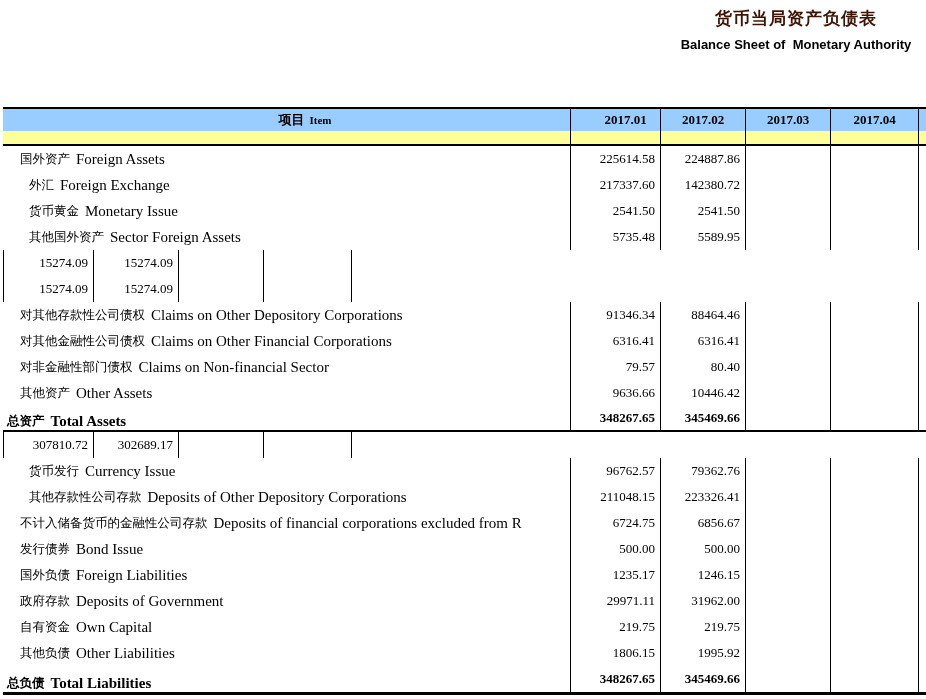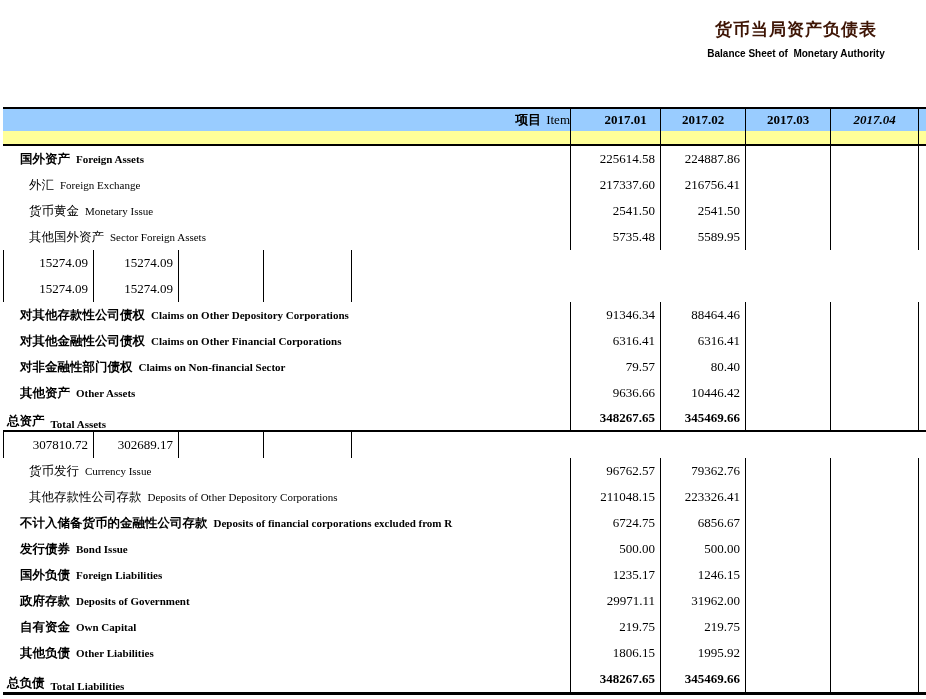--- a/index.html
+++ b/index.html
@@ -6,56 +6,56 @@
   html,body { width:926px; height:699px; }
   body {
     position:relative;
     overflow:hidden;
     background:#ffffff;
     font-family:"Liberation Serif","DejaVu Serif",serif;
     color:#000;
   }
 
   
-  .titles { position:absolute; top:7px; left:676px; width:240px; text-align:center;margin-top:11px; }
+  .titles { position:absolute; top:7px; left:676px; width:240px; text-align:center; }
   .title-zh {
     font-weight:bold; font-size:17px; letter-spacing:1px;
     color:var(--title-color,#3e1505);
     font-family:"Liberation Serif","DejaVu Serif",serif;
   }
   .title-en {
-    margin-top:7px; font-weight:bold; font-size:10px; color:#000;
+    margin-top:7px; font-weight:bold; font-size:13px; color:#000;
     font-family:"Liberation Sans","DejaVu Sans",sans-serif;
     white-space:pre;
   }
 
   
   .table-wrap { position:absolute; top:107px; left:3px; width:927px; border-top:2px solid #000; }
   .row { display:flex; align-items:stretch; }
   .hrow-blue   { background:var(--hdr-blue,#99ccff); height:22px; }
   .hrow-yellow { background:var(--hdr-yellow,#ffff99); height:15px; border-bottom:2px solid #000; }
   .drow { height:26px; background:#fff; }
   #rows { border-bottom:3px solid #000; }
 
   .c-item { width:567px; display:flex; align-items:center; overflow:hidden; white-space:nowrap; }
   .c-num  { border-left:1px solid #000; display:flex; align-items:center; justify-content:flex-end;
             padding-right:5px; font-size:13px; overflow:hidden; }
-  .w1 { width:90px;padding-left:20px; } .w2 { width:85px; } .w3 { width:85px; } .w4 { width:88px;font-style:italic; }
+  .w1 { width:90px;padding-left:20px; } .w2 { width:85px; } .w3 { width:85px; } .w4 { width:88px; }
   .c-sliver { width:12px; border-left:1px solid #000; }
 
-  .hrow-blue .c-item { justify-content:flex-end; font-weight:bold; font-size:13px;padding-left:37px; }
+  .hrow-blue .c-item { justify-content:center; font-weight:bold; font-size:13px;padding-left:37px; }
   .hrow-blue .c-num  { justify-content:center; padding-right:0; font-weight:bold; font-size:13px; }
 
   .zh { font-size:12.5px; }
-  .en { font-size:11px; margin-left:6px; }
+  .en { font-size:15px; margin-left:6px; }
   .hzh { font-size:13px; font-weight:bold; }
-  .hen { font-size:13px; font-weight:normal; margin-left:5px; }
+  .hen { font-size:11px; font-weight:bold; margin-left:5px; }
 
   .ind0 .c-item { padding-left:4px;align-items:flex-end; }
-  .ind1 .c-item { padding-left:17px;font-weight:bold; }
+  .ind1 .c-item { padding-left:17px; }
   .ind2 .c-item { padding-left:26px; }
   .total .c-item, .total .c-num { font-weight:bold; }
   .sec-end { border-bottom:2px solid #000; }
 </style>
 </head>
 <body>
 
 <div class="titles">
   <div class="title-zh">货币当局资产负债表</div>
   <div class="title-en">Balance Sheet of  Monetary Authority</div>
@@ -95,21 +95,21 @@
         <div class="c-num w3"></div>
         <div class="c-num w4"></div>
         <div class="c-sliver"></div>
       </div>
       <div class="row drow ind2">
         <div class="c-item">
           <span class="zh">外汇</span>
           <span class="en">Foreign Exchange</span>
         </div>
         <div class="c-num w1">217337.60</div>
-        <div class="c-num w2">216756.41</div>
+        <div class="c-num w2">142380.72</div>
         <div class="c-num w3"></div>
         <div class="c-num w4"></div>
         <div class="c-sliver"></div>
       </div>
       <div class="row drow ind2">
         <div class="c-item">
           <span class="zh">货币黄金</span>
           <span class="en">Monetary Issue</span>
         </div>
         <div class="c-num w1">2541.50</div>

